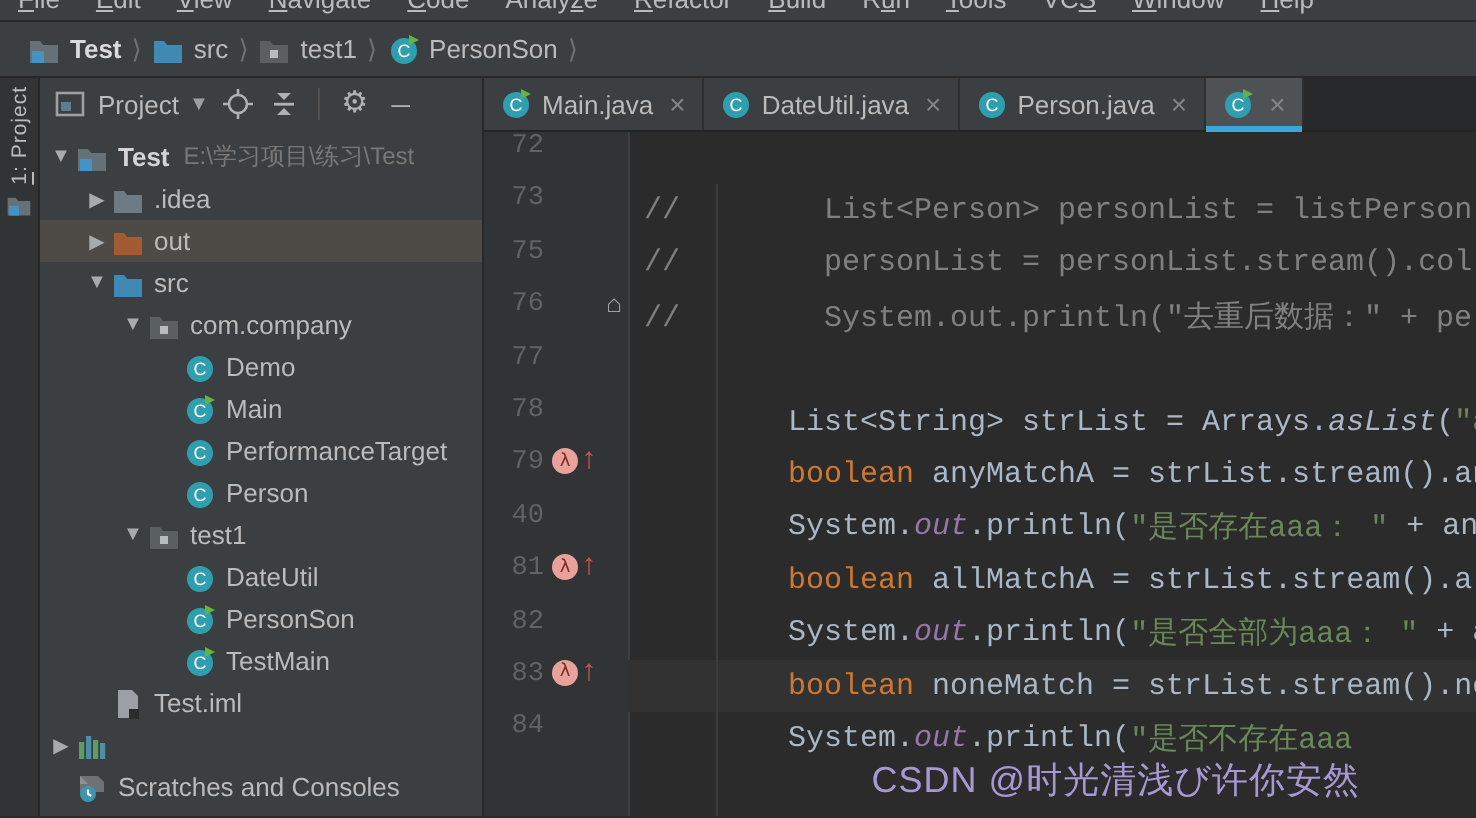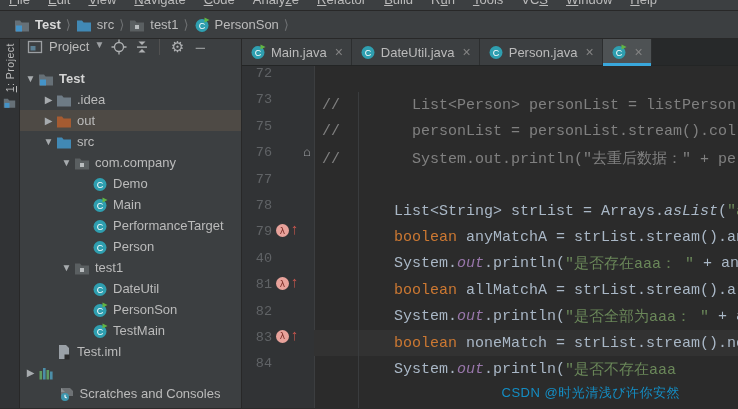--- a/index.html
+++ b/index.html
@@ -24,21 +24,21 @@
   .bodyrow { display:flex; height:369px; }
 
   
   .stripe { width:20px; background:#313335; border-right:1px solid #282828; position:relative; flex:none; }
   .stripe-btn { position:absolute; top:4px; left:0; width:19px; display:flex; flex-direction:column; align-items:center; gap:4px; }
   .stripe-label { writing-mode:vertical-rl; transform:rotate(180deg); font-size:10.5px; color:#bbbbbb; letter-spacing:.5px; }
   .stripe-label u { text-decoration:underline; }
 
   
   .project-panel { width:222px; background:#3c3f41; border-right:1px solid #282828; display:flex; flex-direction:column; overflow:hidden; flex:none; }
-  .panel-header { height:26px; flex:none; display:flex; align-items:flex-start; padding:0 7px; gap:7px; font-size:13px; color:#bbbbbb; }
+  .panel-header { height:26px; flex:none; display:flex; align-items:center; padding:0 7px; gap:7px; font-size:13px; color:#bbbbbb; }
   .panel-header .title { margin-left:-1px; }
   .ph-caret { color:#9da0a3; font-size:10px; margin-left:-2px; }
   .ph-icon { width:16px; height:16px; display:inline-flex; align-items:center; justify-content:center; color:#afb1b3; }
   .ph-sep { width:1px; height:16px; background:#515151; margin:0 2px; }
   .ph-gear { font-size:15px; line-height:16px; }
   .ph-min { font-weight:bold; color:#afb1b3; }
 
   .tree { flex:1; overflow:hidden; padding-top:3px; font-size:13px; }
   .tree-row { height:21px; display:flex; align-items:center; white-space:nowrap; overflow:hidden; }
   .tree-row.selected { background:#4e4a45; }
@@ -66,21 +66,21 @@
   .g-arr { color:#c4554d; font-weight:bold; font-size:15px; margin-left:1px; line-height:13px; }
   .foldc { width:14px; flex:none; text-align:center; color:#9da0a3; font-size:13px; position:relative; }
   .lcode { flex:1; white-space:pre; overflow:hidden; color:#a9b7c6; padding-left:8px; height:100%; display:flex; align-items:center; }
   .seg-com { color:#808080; }
   .seg-kw  { color:#cc7832; }
   .seg-str { color:#6a8759; }
   .seg-fld { color:#9876aa; font-style:italic; }
   .seg-stm { color:#a9b7c6; font-style:italic; }
   .seg-pln { color:#a9b7c6; }
   .indent-guide { position:absolute; left:116px; top:26px; bottom:0; width:1px; background:#3a3c3e; }
-  .watermark { position:absolute; right:58px; bottom:6px; font-family:"Liberation Sans",sans-serif; font-size:13px; color:#0ea5e9; opacity:.8; letter-spacing:.5px; z-index:3; }
+  .watermark { position:absolute; right:58px; bottom:6px; font-family:"Liberation Sans",sans-serif; font-size:18px; color:#c4b5fd; opacity:.8; letter-spacing:.5px; z-index:3; }
 </style>
 </head>
 <body>
 
 <div class="menubar">
   <div class="menubar-inner" id="menubar-inner">
       <span class="menu-item"><u>F</u>ile</span>
       <span class="menu-item"><u>E</u>dit</span>
       <span class="menu-item"><u>V</u>iew</span>
       <span class="menu-item"><u>N</u>avigate</span>
@@ -185,20 +185,21 @@
     <div class="tree" id="tree">
         <div class="tree-row" style="padding-left: 3px;">
           <span class="tgl">▼</span>
           <span class="icon16">
             <svg width="16" height="16" viewBox="0 0 16 16">
               <path d="M1 3.5 h5 l1.6 2 H15 v9 H1 Z" fill="#667077"></path>
               <rect x="2" y="8.5" width="6" height="6" fill="#4493c8"></rect>
             </svg>
           </span>
           <span class="tree-lbl bold">Test</span>
+          <span class="tree-path">E:\学习项目\练习\Test</span>
         </div>
         <div class="tree-row" style="padding-left: 21px;">
           <span class="tgl">▶</span>
           <span class="icon16">
             <svg width="16" height="16" viewBox="0 0 16 16">
               <path d="M1 3.5 h5 l1.6 2 H15 v9 H1 Z" fill="#6e7b85"></path>
             </svg>
           </span>
           <span class="tree-lbl">.idea</span>
         </div>
@@ -327,21 +328,21 @@
           <span class="tgl">▶</span>
           <span class="icon16">
             <svg width="16" height="16" viewBox="0 0 16 16">
               <rect x="1.5" y="6" width="2.6" height="8.5" fill="#5e9c62"></rect>
               <rect x="5" y="3" width="2.6" height="11.5" fill="#4c8ea8"></rect>
               <rect x="8.5" y="5" width="2.6" height="9.5" fill="#5e9c62"></rect>
               <rect x="12" y="6.5" width="2.6" height="8" fill="#4c8ea8"></rect>
             </svg>
           </span>
         </div>
-        <div class="tree-row" style="padding-left: 3px; justify-content: center;">
+        <div class="tree-row" style="padding-left: 3px;">
           <span class="tgl"></span>
           <span class="icon16">
             <svg width="16" height="16" viewBox="0 0 16 16">
               <path d="M2 2 h9 l3 3 v5 H2 Z" fill="#6e7275"></path>
               <path d="M2 2 l4 4 H2 Z" fill="#8d9194"></path>
               <circle cx="6" cy="11" r="4" fill="#3d96ae"></circle>
               <path d="M6 8.8 V11 L7.6 12" stroke="#ffffff" stroke-width="1.1" fill="none"></path>
             </svg>
           </span>
           <span class="tree-lbl">Scratches and Consoles</span>

